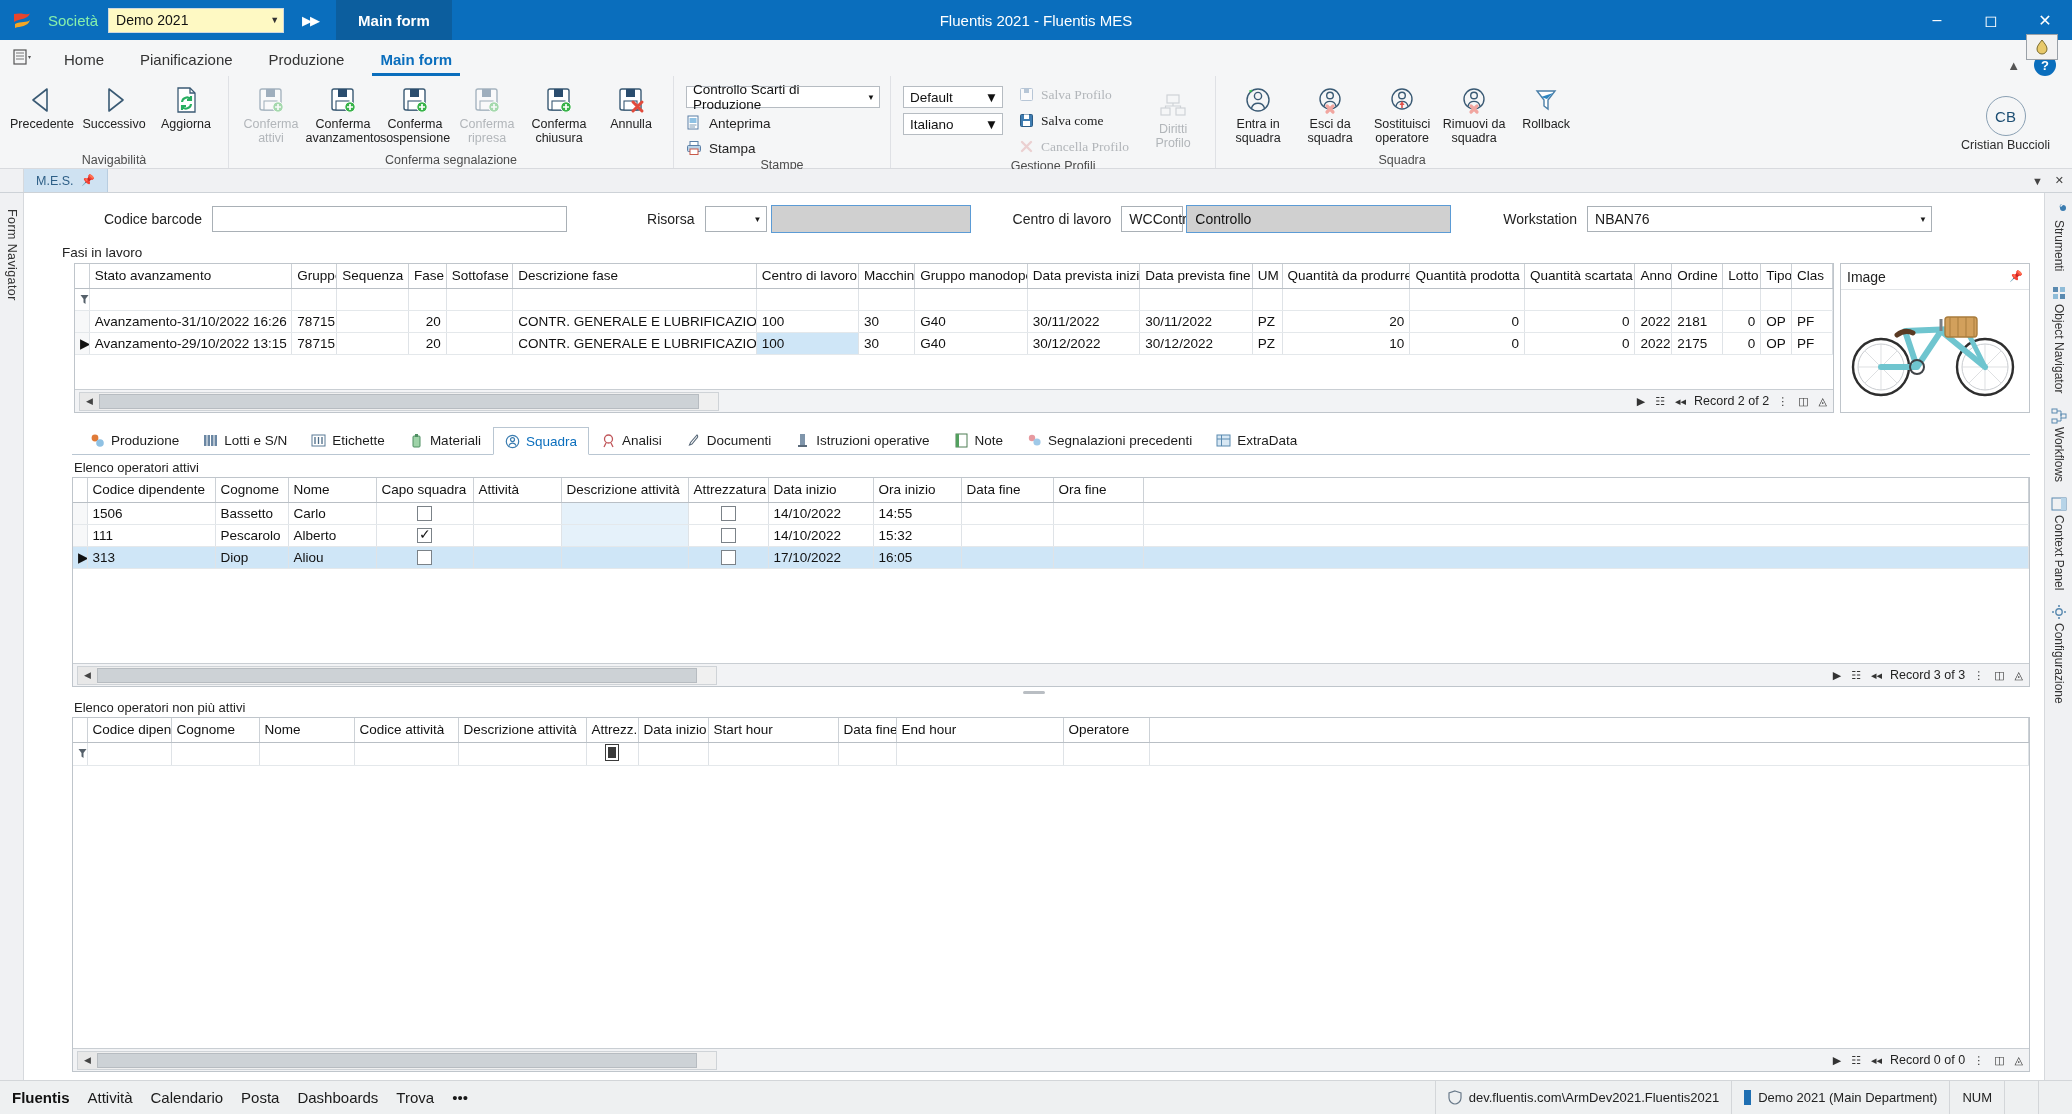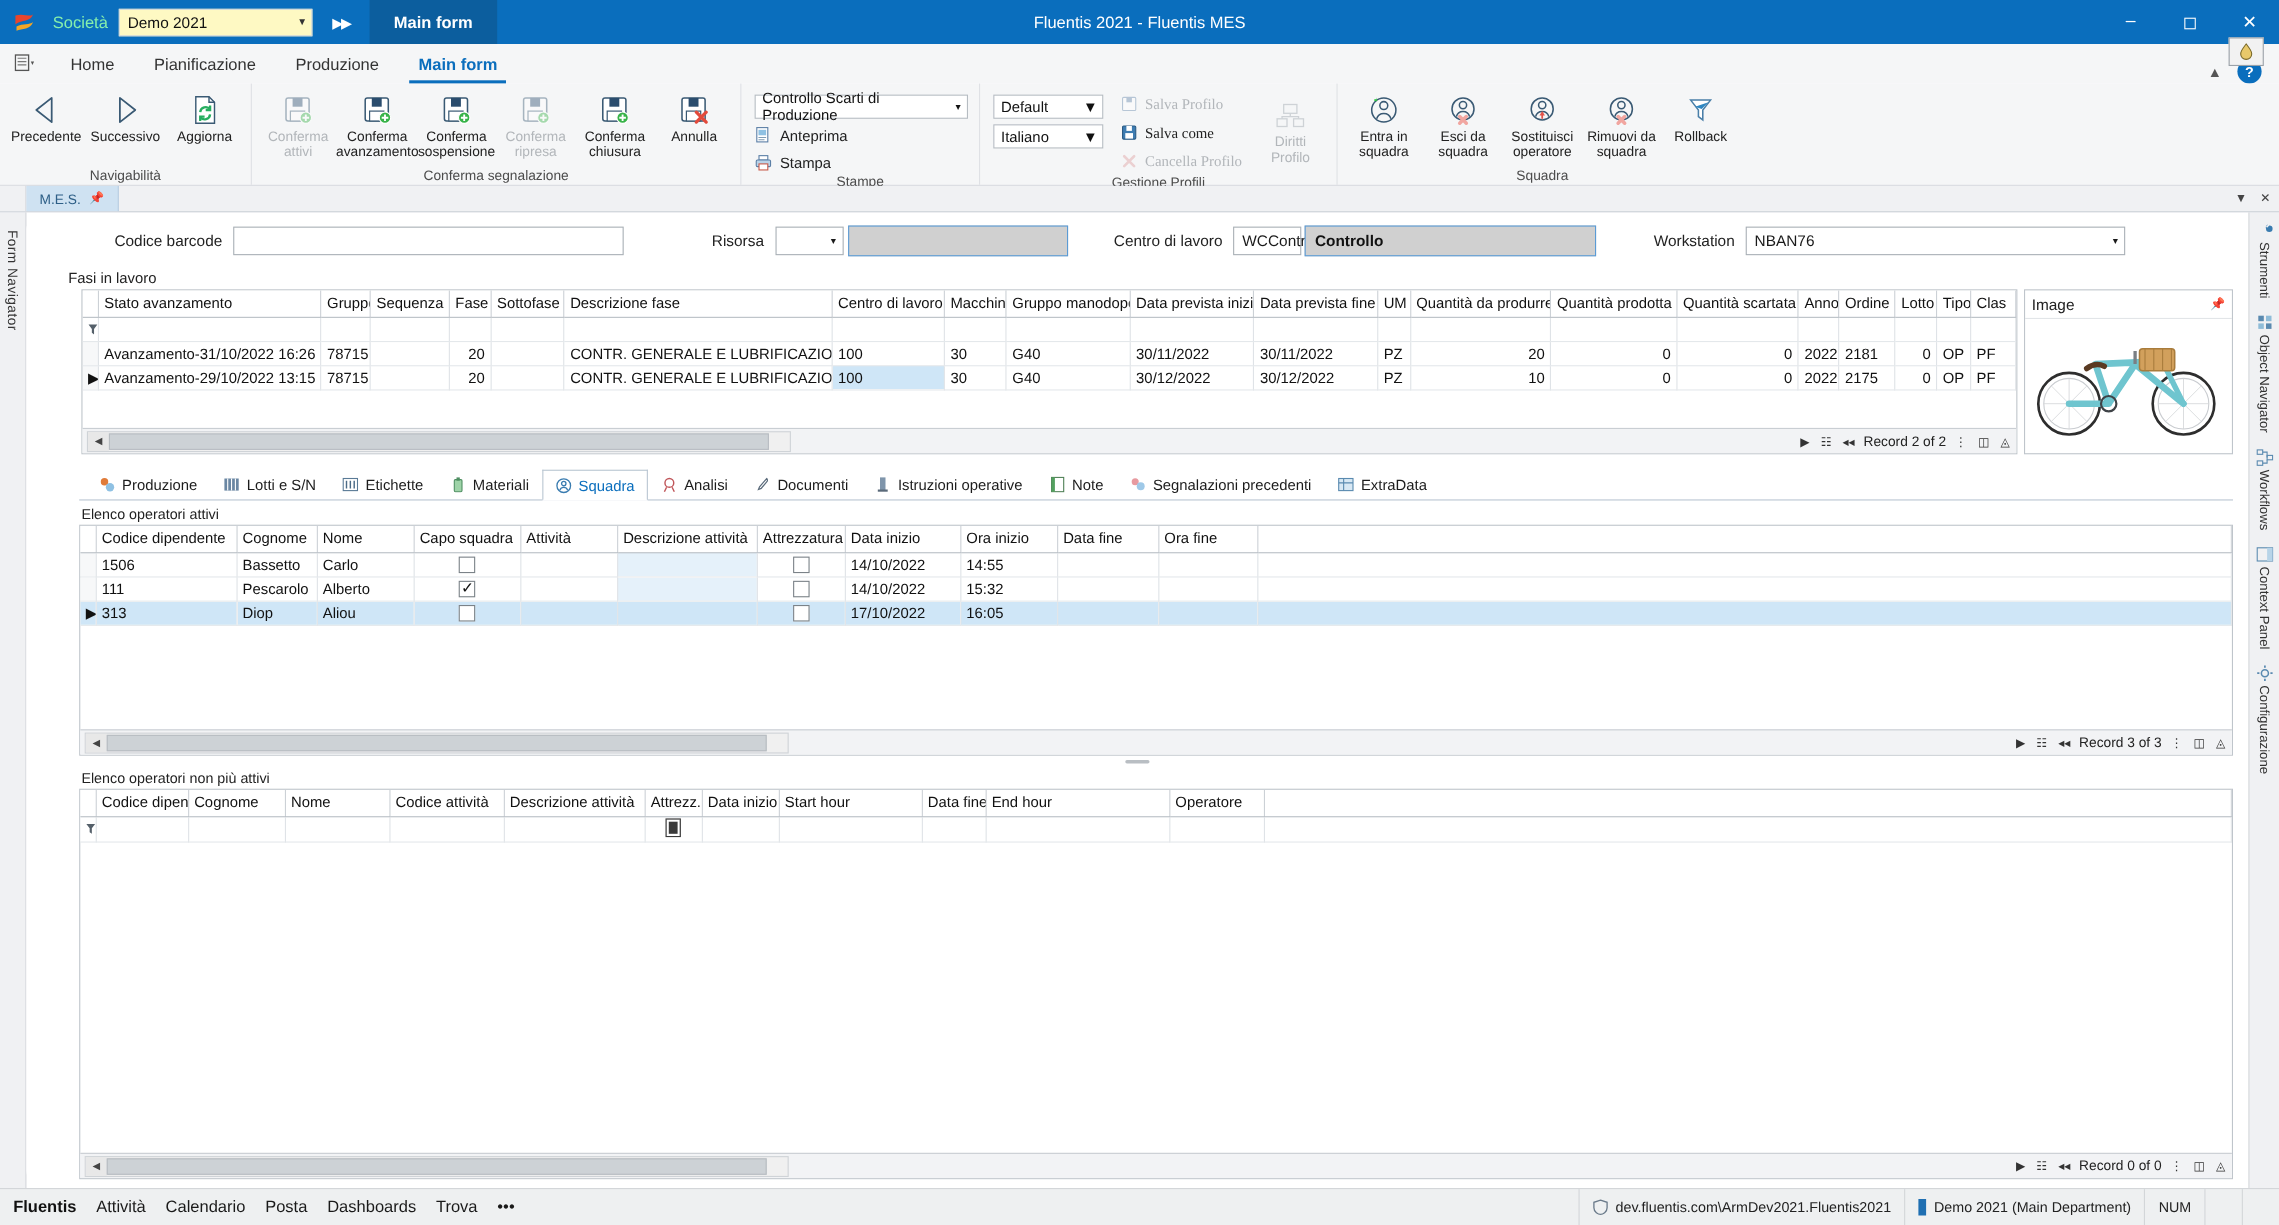--- a/index.html
+++ b/index.html
@@ -154,21 +154,21 @@
     padding:0 6px; display:flex; align-items:center;
   }
   .fl-combo {
     height:26px; background:#fff; border:1px solid #a9b0b6; font-size:14px;
     display:flex; align-items:center; justify-content:space-between; padding:0 4px 0 7px;
   }
   .fl-readonly {
     height:28px; background:#d0d0d0; border:1px solid #5b9bd5; font-size:14px;
     padding:0 8px; display:flex; align-items:center; color:#111;
   }
-  .fl-readonly.wide { width:265px;font-weight:bold; }
+  .fl-readonly.wide { width:265px; }
   .fasi-label { font-size:13.5px; color:#222; padding: 0 0 3px 38px; flex:none; }
 
   .legend-btn {
     position:absolute; right:14px; top:34px; width:32px; height:26px;
     background:#f2f2f2; border:1px solid #9aa1a8; display:flex; align-items:center; justify-content:center;
   }
 
   
   .grid-outer { border:1px solid #bfc5cb; background:#fff; display:flex; flex-direction:column; }
   table.grid { border-collapse:collapse; width:100%; table-layout:fixed; font-size:13.5px; }
@@ -566,20 +566,24 @@
               <path d="M6 6 h18 l-7 9 v9 l-4 -3 v-6 z" fill="#fff" stroke="#4a7fa8" stroke-width="1.4"></path>
               <path d="M22 8 L10 12 L16 14 Z" fill="#2e86c1"></path>
             </svg>
           </span>
           <span class="lbl">Rollback</span>
         </div>
       </div>
       <div class="rgroup-title">Squadra</div>
     </div>
 
+    <div class="user-box">
+      <div class="user-circle">CB</div>
+      <div class="user-name">Cristian Buccioli</div>
+    </div>
   </div>
 
   <div class="formtabs">
     <div style="width:24px;background:#f0f1f3;border-right:1px solid #d6d9dd;"></div>
     <div class="ftab">
       <span>M.E.S.</span>
       <span class="pin">📌</span>
     </div>
     <div class="ftabs-right">
       <span>▼</span>

